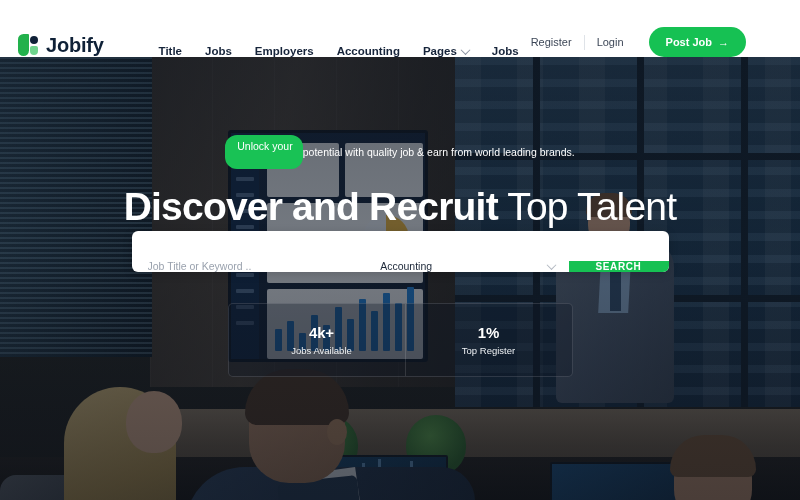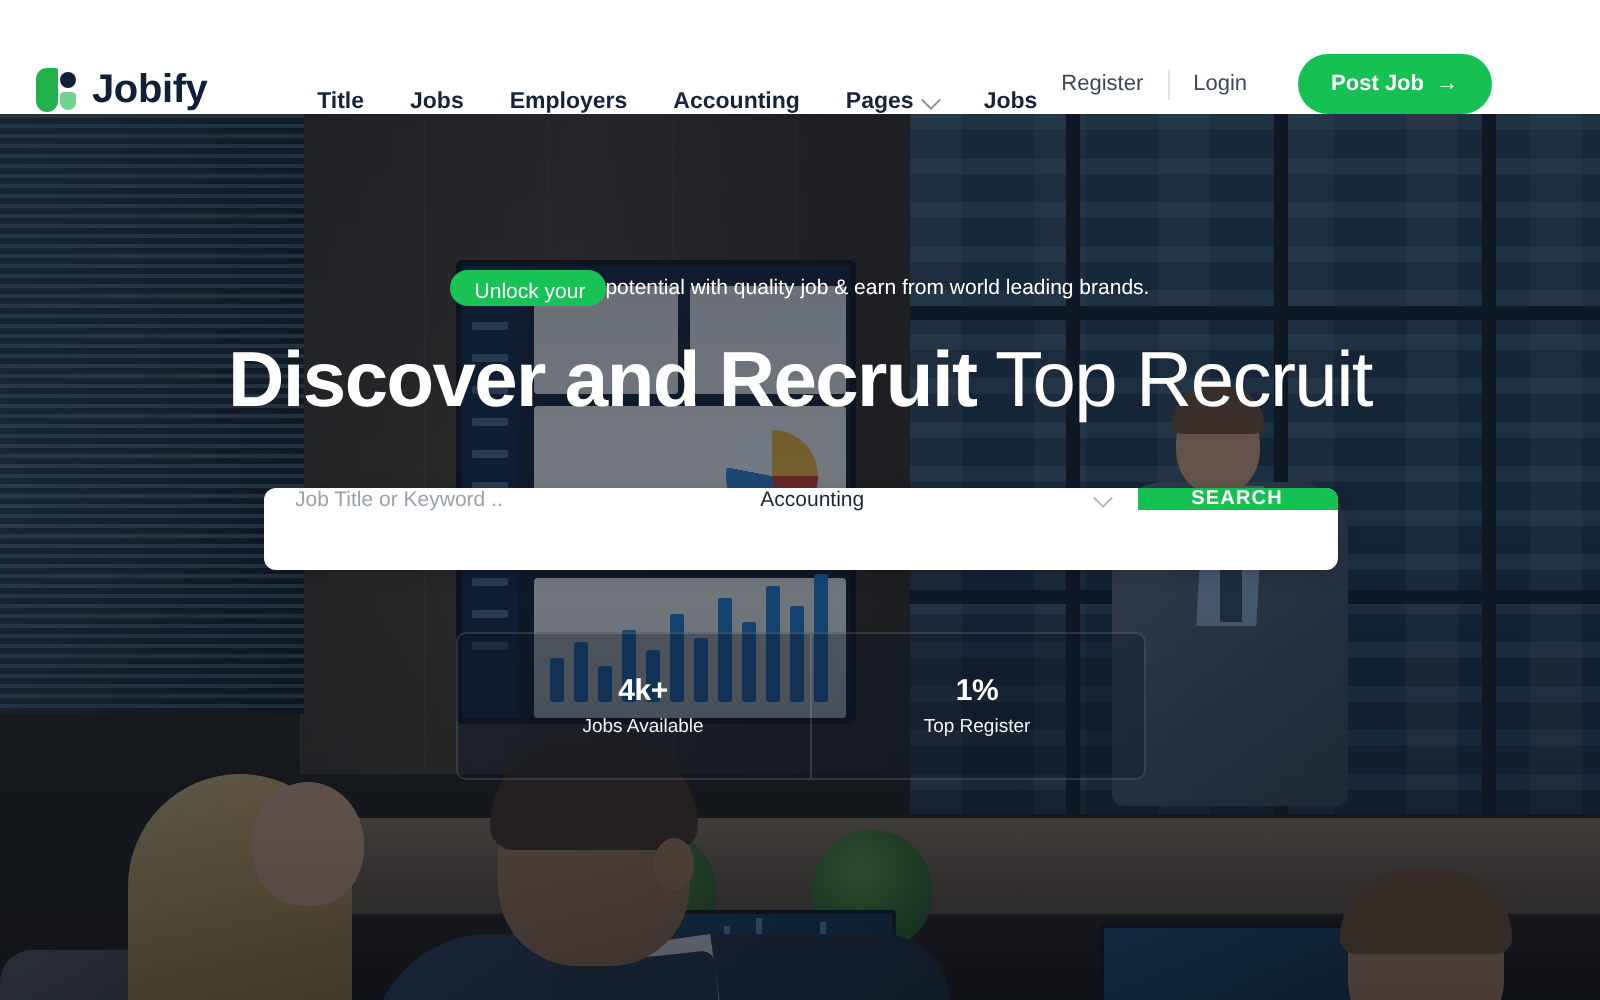--- a/index.html
+++ b/index.html
@@ -287,39 +287,38 @@
     display:flex; flex-direction:column; align-items:center;
   }
   .badge-row{
     margin-top:78px;
     display:flex; align-items:center; white-space:nowrap;
   }
   .badge-pill{
     background:#19c255; color:#ffffff;
     font-size:10.5px; font-weight:500;
     border-radius:12px;
-    padding:5px 10px 1px 12px;
+    padding:5px 10px 17px 12px;
     position:relative; z-index:2;
   }
   .badge-text{
     color:#ffffff; font-size:10.5px; font-weight:500;
     margin-left:-6px; padding-left:6px;
   }
   .headline{
     margin-top:14px; text-align:center; color:#ffffff;
     font-size:39px; line-height:48px; letter-spacing:-0.8px;
     font-weight:300;
   }
   .headline .bold{ font-weight:700;margin-top:12px; }
 
   .searchbar{
-    margin-top:29px;
     width:537px; height:41px;
     background:#ffffff; border-radius:6px;
-    display:flex; align-items:flex-start; overflow:hidden;
+    display:flex; align-items:flex-end; overflow:hidden;
     box-shadow:0 2px 10px rgba(0,0,0,.18);
   }
   .search-input{
     flex:1.45; border:none; outline:none;
     padding:0 16px; font-size:10.5px; color:#3c4656;
     font-family:"Liberation Sans", sans-serif;
     background:transparent;
   }
   .search-input::placeholder{ color:#9aa2ae; }
   .select-wrap{
@@ -519,21 +518,21 @@
 
   <div class="hero-content">
 
     <div class="badge-row">
       <span class="badge-pill">Unlock your</span>
       <span class="badge-text">potential with quality job &amp; earn from world leading brands.</span>
     </div>
 
     <h1 class="headline">
       <span class="bold">Discover and Recruit</span>
-      <span>Top Recruit</span>
+      <span>Top Talent</span>
       <br>
     </h1>
 
     <div class="searchbar">
       <input class="search-input" type="text" placeholder="Job Title or Keyword .." style="">
       <div class="select-wrap">
         <span class="select-val">Accounting</span>
         <span class="select-chev"></span>
       </div>
       <button class="search-btn">SEARCH</button>

